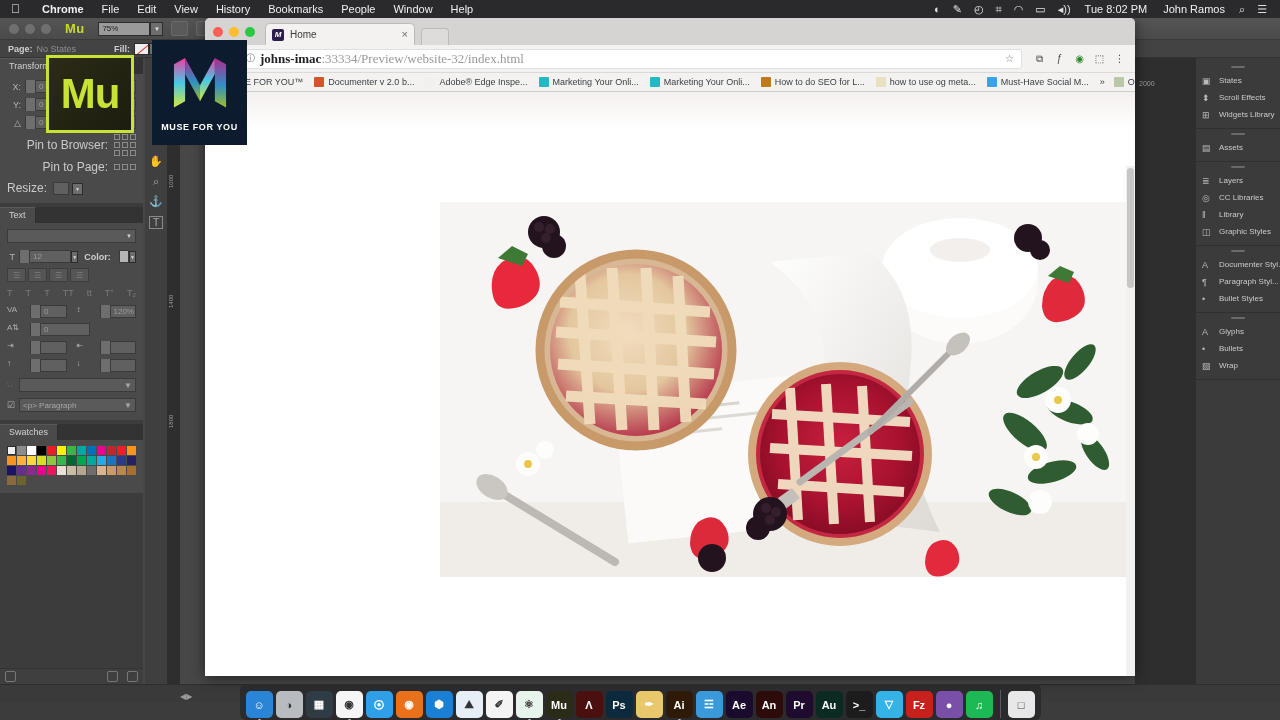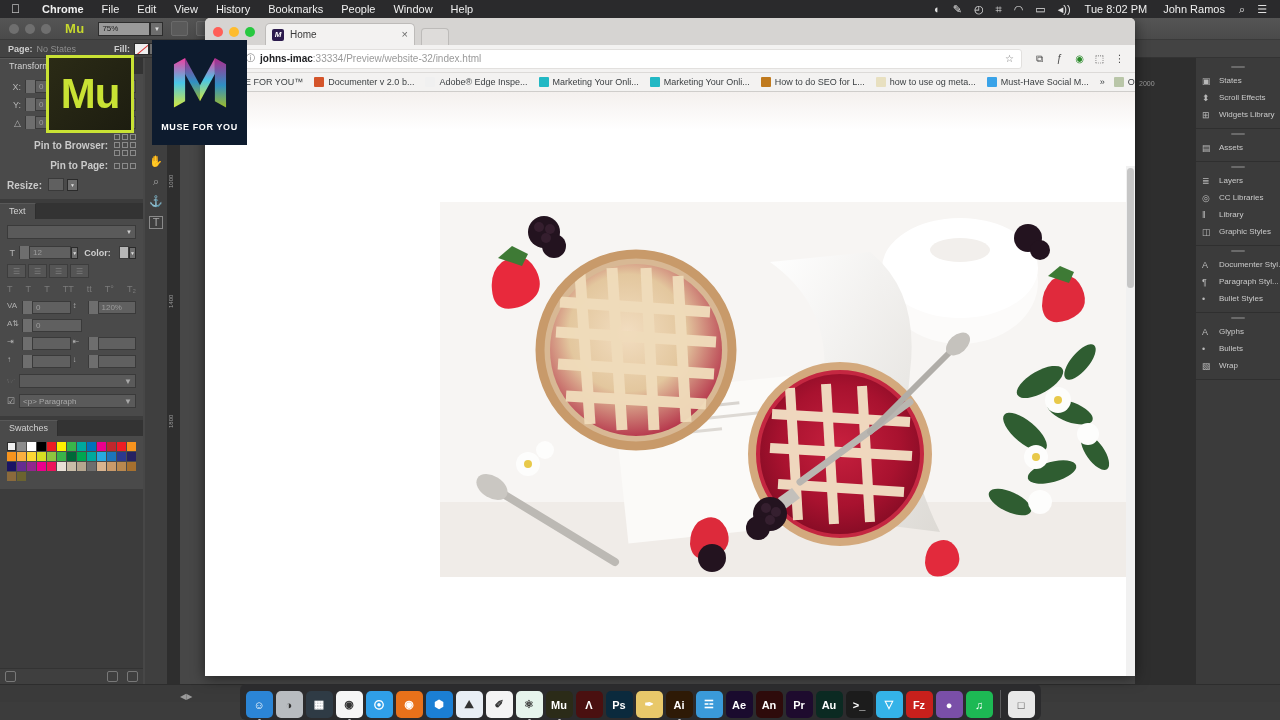--- a/index.html
+++ b/index.html
@@ -67,36 +67,36 @@
     background: #4a4a4a; color: #d2d2d2; font-size: 9px; padding: 2px 9px 3px 9px;
     border-top: 1px solid #585858; border-right: 1px solid #2e2e2e;
   }
   .panel-body { background: #4a4a4a; padding: 6px 7px 8px 7px; }
   .row { display: flex; align-items: center; margin-bottom: 5px; }
   .row .rl { color: #b5b5b5; font-size: 9px; width: 14px; text-align: right; margin-right: 4px; }
   .field { height: 13px; background: #606060; border: 1px solid #3a3a3a; flex: 1; display: flex; align-items: center; }
   .spin { width: 10px; height: 13px; background: #6e6e6e; border-right: 1px solid #3a3a3a; }
   .field .fv { font-size: 8px; color: #9d9d9d; padding-left: 3px; }
   .pinrow { display: flex; align-items: center; justify-content: flex-end; margin: 4px 0; }
-  .pinlbl { color: #cacaca; font-size: 10px; font-weight: bold; margin-right: 6px; }
+  .pinlbl { color: #cacaca; font-size: 12px; font-weight: normal; margin-right: 6px; }
   .pingrid { display: grid; grid-template-columns: repeat(3, 6px); grid-gap: 2px; }
   .pingrid i { width: 6px; height: 6px; border: 1px solid #8a8a8a; display: block; }
   .pingrid.one-row { grid-template-rows: 6px; }
   .resize-row { display: flex; align-items: flex-end; margin-top: 7px; }
   .resize-row .pinlbl { margin-right: 6px; }
   .small-btn { width: 16px; height: 13px; background: #606060; border: 1px solid #3a3a3a; }
 
   .combo-full { height: 14px; background: #5a5a5a; border: 1px solid #3a3a3a; display:flex; align-items:center;
     justify-content: flex-end; padding-right: 3px; font-size: 6px; color: #cfcfcf; margin-bottom: 7px; }
   .ticons { display: flex; gap: 2px; margin-bottom: 6px; }
   .ticons span { width: 19px; height: 14px; background: #555; border: 1px solid #3d3d3d;
     color:#7e7e7e; font-size: 8px; display:flex; align-items:center; justify-content:center; }
   .tcase { display: flex; justify-content: space-between; margin-bottom: 7px; }
   .tcase span { color: #7b7b7b; font-size: 9px; }
-  .pairrow { display: flex; gap: 2px; margin-bottom: 5px; }
+  .pairrow { display: flex; gap: 10px; margin-bottom: 5px; }
   .pairrow .icn { color: #b0b0b0; font-size: 8px; width: 13px; flex: none; }
   .para-row { display: flex; align-items: center; gap: 4px; margin-top: 6px; }
   .para-row .icn { color: #b0b0b0; font-size: 9px; }
   .para-sel { flex: 1; height: 14px; background: #5a5a5a; border: 1px solid #3a3a3a;
     display: flex; align-items: center; justify-content: space-between; padding: 0 3px; }
   .para-sel span { font-size: 8px; color: #a8a8a8; }
 
   .swatch-grid { display: grid; grid-template-columns: repeat(13, 9px); grid-gap: 1px; }
   .swatch-grid i { width: 9px; height: 9px; display: block; }
 
@@ -157,21 +157,21 @@
   .tab-close { font-size: 11px; color: #6a6a6a; line-height: 1; }
   .tab-new { width: 28px; height: 17px; margin-left: 6px; border: 1px solid #bdbbb9;
     border-bottom: none; border-radius: 4px 4px 0 0; background: #dedcda; }
 
   .chrome-toolbar { height: 28px; background: #f3f2f1; display: flex; align-items: center;
     padding: 0 7px; border-bottom: 1px solid #dcdad8; }
   .nav-ic { color: #5f6368; font-size: 13px; width: 20px; text-align: center; }
   .omnibox { flex: 1; height: 20px; background: #fff; border-radius: 3px; display: flex;
     align-items: center; padding: 0 7px; margin: 0 6px; border: 1px solid #e2e0de; }
   .omni-info { font-size: 9px; color: #757575; margin-right: 5px; }
-  .omni-url { font-size: 10px; color: #9a9a9a; }
+  .omni-url { font-size: 13px; color: #9a9a9a; font-family: Liberation Serif, serif; }
   .omni-url b { color: #202124; font-weight: bold; }
   .omni-star { margin-left: auto; color: #7a7a7a; font-size: 10px; }
   .ext-ic { width: 17px; height: 17px; margin-left: 3px; display: flex;
     align-items: center; justify-content: center; font-size: 10px; color: #4a4a4a; }
 
   .bookmarks { height: 19px; background: #f3f2f1; display: flex; align-items: center;
     padding: 0 6px; font-size: 9px; color: #3c4043; border-bottom: 1px solid #cfcdcb; overflow: hidden; }
   .bm { display: flex; align-items: center; margin-right: 11px; white-space: nowrap; }
   .bm-ic { width: 10px; height: 10px; margin-right: 4px; flex: none; border-radius: 1px; }
   .bm-other { margin-left: auto; display: flex; align-items: center; }

